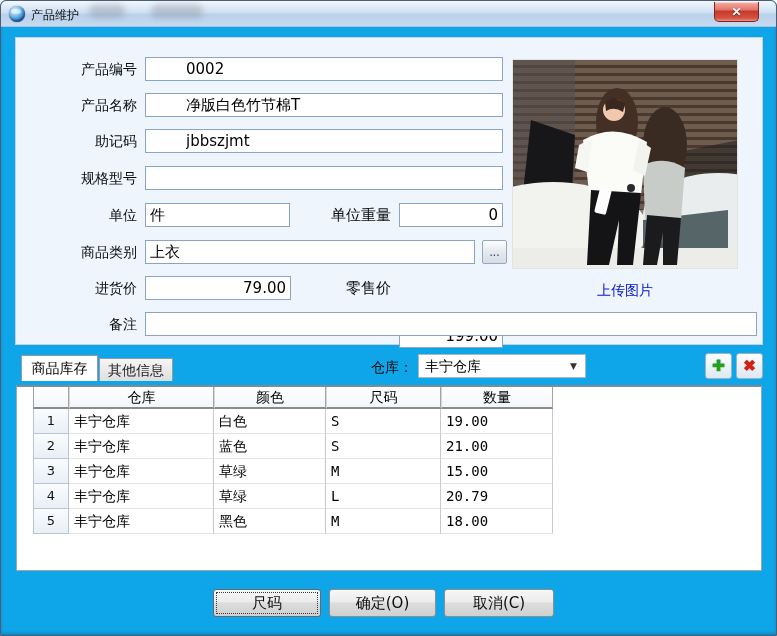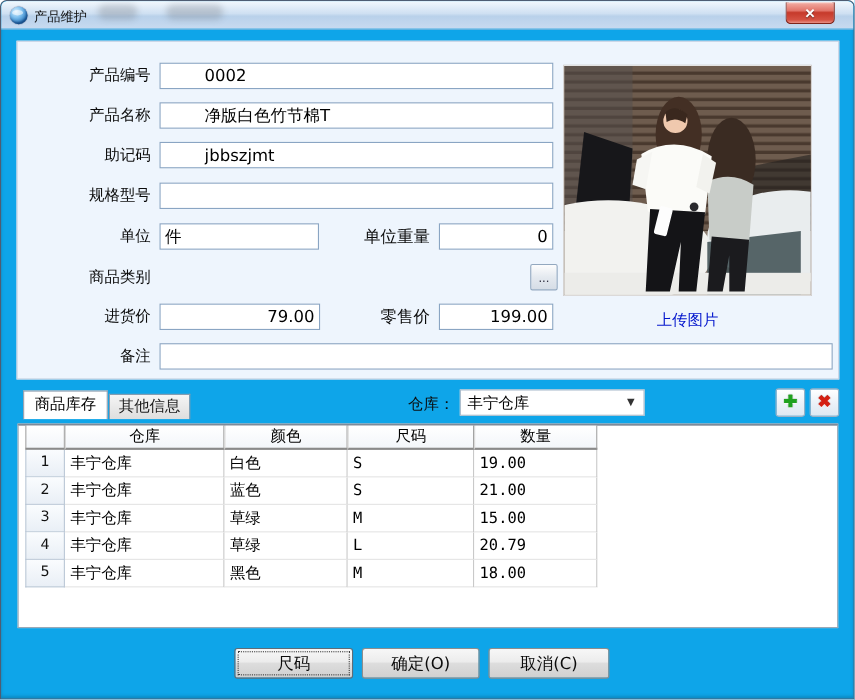--- a/index.html
+++ b/index.html
@@ -58,21 +58,21 @@
   .num { text-align: right; }
 
   .r1 { top: 56px; }  .r2 { top: 92px; }  .r3 { top: 128px; } .r4 { top: 165px; }
   .r5 { top: 202px; } .r6 { top: 239px; } .r7 { top: 275px; } .r8 { top: 311px; }
 
   .w-main { left: 144px; width: 358px; padding-left: 40px; }
   .w-unit { left: 144px; width: 145px; }
   .w-weight { left: 398px; width: 104px; }
   .w-cat { left: 144px; width: 330px; }
   .w-price { left: 144px; width: 146px; }
-  .w-retail { left: 398px; width: 104px; }
+  .w-retail { left: 398px; width: 104px; margin-top: 48px; }
   .w-remark { left: 144px; width: 612px; }
 
   .browse-btn { position: absolute; left: 481px; top: 239px; width: 25px; height: 24px;
     background: linear-gradient(#fdfdfd, #e4e9ef 50%, #d6dde6);
     border: 1px solid #93a8bf; border-radius: 2px; font-size: 12px; color:#334;
     line-height: 10px; cursor: pointer; }
 
   
   .photo { position: absolute; left: 511px; top: 58px; width: 226px; height: 210px;
     border: 1px solid #e3e3e3; background:#8a7a6e; overflow: hidden; }
@@ -101,21 +101,21 @@
   .tool-btn.add { left: 704px; }
   .tool-btn.del { left: 735px; }
   .glyph-add { font-size: 15px; font-weight: bold; color: #1fa21f; line-height: 24px;
     text-shadow: 0 1px 0 rgba(255,255,255,.8), 0 0 1px #0c5c0c; }
   .glyph-del { font-size: 15px; font-weight: bold; color: #d41f12; line-height: 24px;
     text-shadow: 0 1px 0 rgba(255,255,255,.8), 0 0 1px #7a0e06; }
 
   
   .grid { position: absolute; left: 15px; top: 384px; width: 746px; height: 186px;
     background: #fff; border: 1px solid #9aa8b6; border-top: 2px solid #7d8a99;
-    padding-left: 6px; }
+    padding-left: 16px; }
   .ghead { display: flex; height: 22px; }
   .hc { height: 22px; background: linear-gradient(#ffffff, #f3f6fa);
     border-right: 1px solid #a3a3a3; border-bottom: 2px solid #8a8a8a;
     border-left: 1px solid #d7d7d7;
     font-size: 14px; text-align: center; line-height: 20px; color:#000; cursor: default; }
   .hc:first-child { border-left: 1px solid #a3a3a3; }
   .c0 { width: 36px; } .c1 { width: 145px; } .c2 { width: 112px; }
   .c3 { width: 115px; } .c4 { width: 112px; }
   .grow { display: flex; height: 25px; }
   .rn { width: 36px; height: 25px; background: linear-gradient(#fafcfe, #e9eff6);
@@ -163,20 +163,21 @@
 
   <label class="fl r4">规格型号</label>
   <input class="fi r4 w-main" value="" style="">
 
   <label class="fl r5">单位</label>
   <input class="fi r5 w-unit" value="件" style="">
   <label class="fl2 r5">单位重量</label>
   <input class="fi num r5 w-weight" value="0" style="">
 
   <label class="fl r6">商品类别</label>
+  <input class="fi r6 w-cat" value="上衣" style="">
   <button class="browse-btn">...</button>
 
   <label class="fl r7">进货价</label>
   <input class="fi num r7 w-price" value="79.00" style="">
   <label class="fl2 r7">零售价</label>
   <input class="fi num r7 w-retail" value="199.00" style="">
 
   <label class="fl r8">备注</label>
   <input class="fi r8 w-remark" value="" style="">
 

